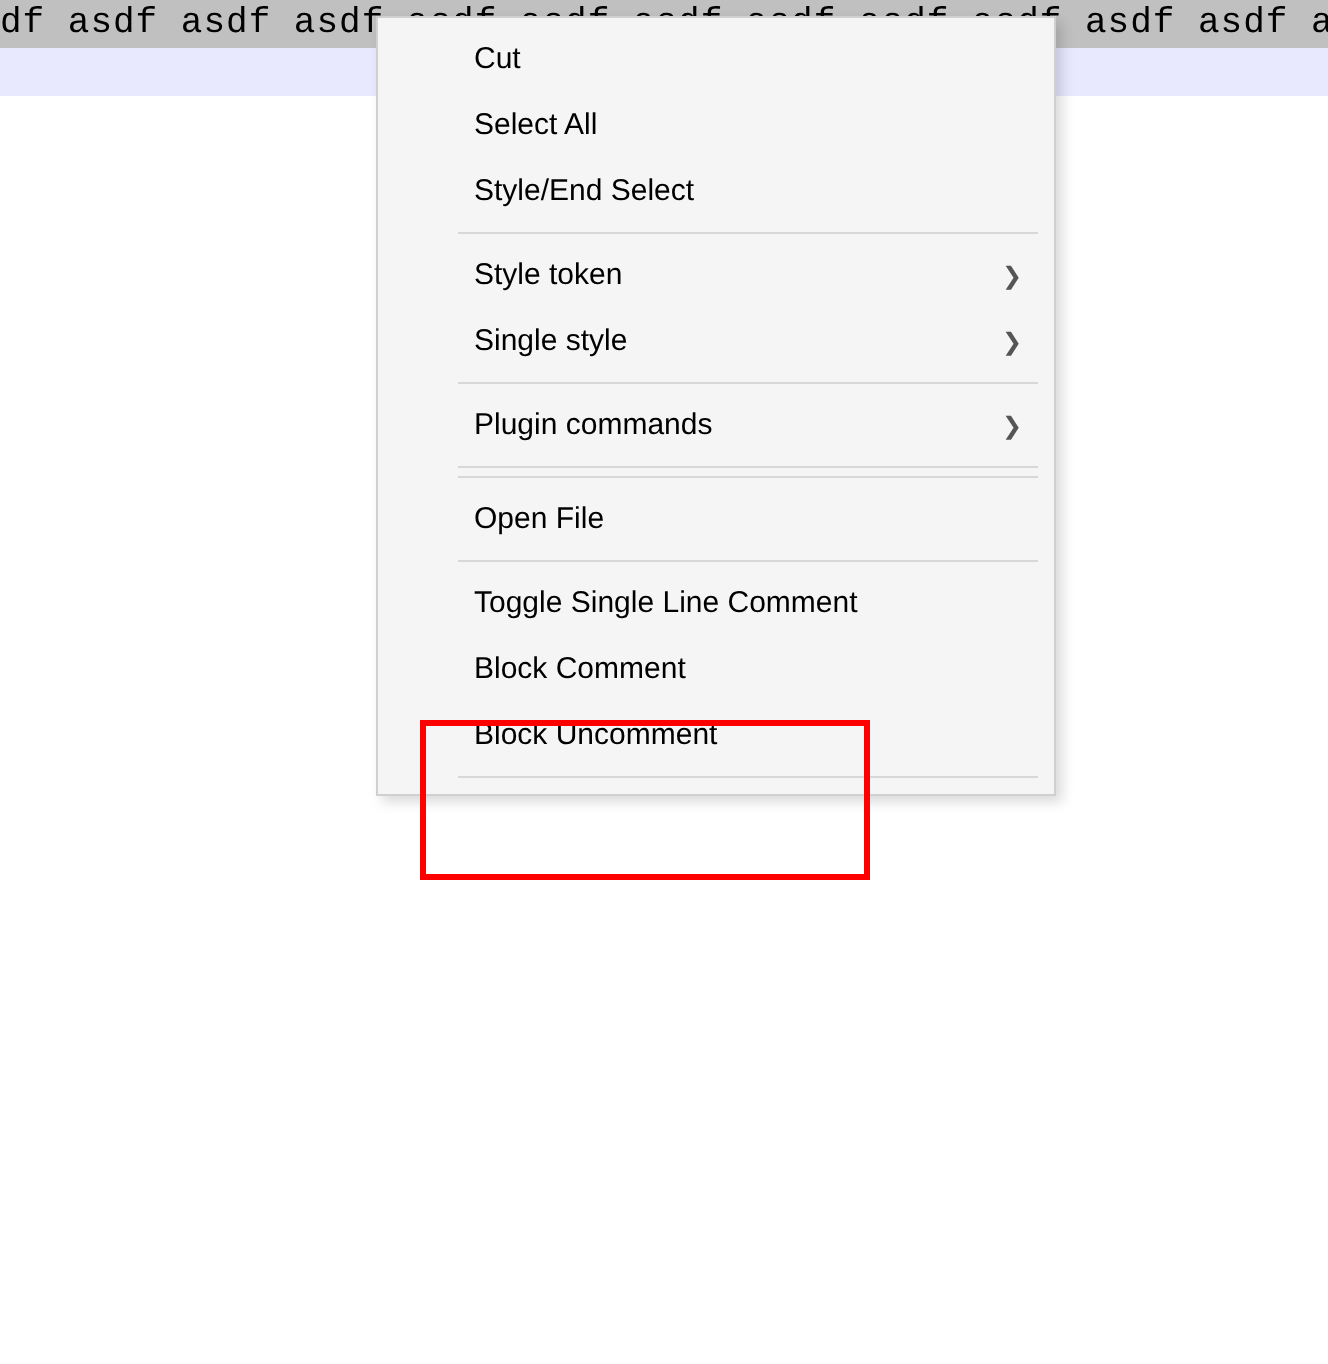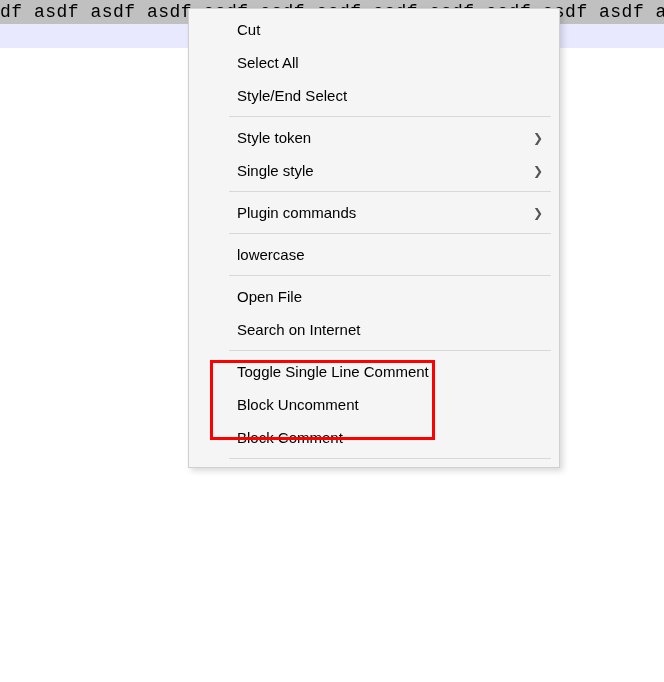--- a/index.html
+++ b/index.html
@@ -35,21 +35,21 @@
       letter-spacing: 0.5px;
     }
     .cursor-line {
       background: #e8e8ff;
       height: 24px;
     }
     .context-menu {
       position: absolute;
       top: 8px;
       left: 188px;
-      width: 372px;
+      width: 340px;
       background: #f5f5f5;
       border: 1px solid #d0d0d0;
       box-shadow: 3px 3px 6px rgba(0,0,0,0.15);
       padding: 4px 0;
       text-align: right;
     }
     .menu-item {
       display: flex;
       align-items: center;
       justify-content: space-between;
@@ -103,36 +103,30 @@
     <div class="menu-item">
       <span>Single style</span>
       <span class="menu-submenu-arrow">❯</span>
     </div>
     <div class="menu-separator"></div>
     <div class="menu-item">
       <span>Plugin commands</span>
       <span class="menu-submenu-arrow">❯</span>
     </div>
     <div class="menu-separator"></div>
-    <div class="menu-item">
-      <span>lowercase</span>
-    </div>
     <div class="menu-separator"></div>
     <div class="menu-item">
       <span>Open File</span>
-    </div>
-    <div class="menu-item">
-      <span>Search on Internet</span>
     </div>
     <div class="menu-separator"></div>
     <div class="menu-item">
       <span>Toggle Single Line Comment</span>
     </div>
     <div class="menu-item">
-      <span>Block Uncomment</span>
+      <span>Block Comment</span>
     </div>
     <div class="menu-item">
-      <span>Block Comment</span>
+      <span>Block Uncomment</span>
     </div>
     <div class="menu-separator"></div>
   </div>
 
 <div class="highlight-box"></div>
 
 </body></html>

